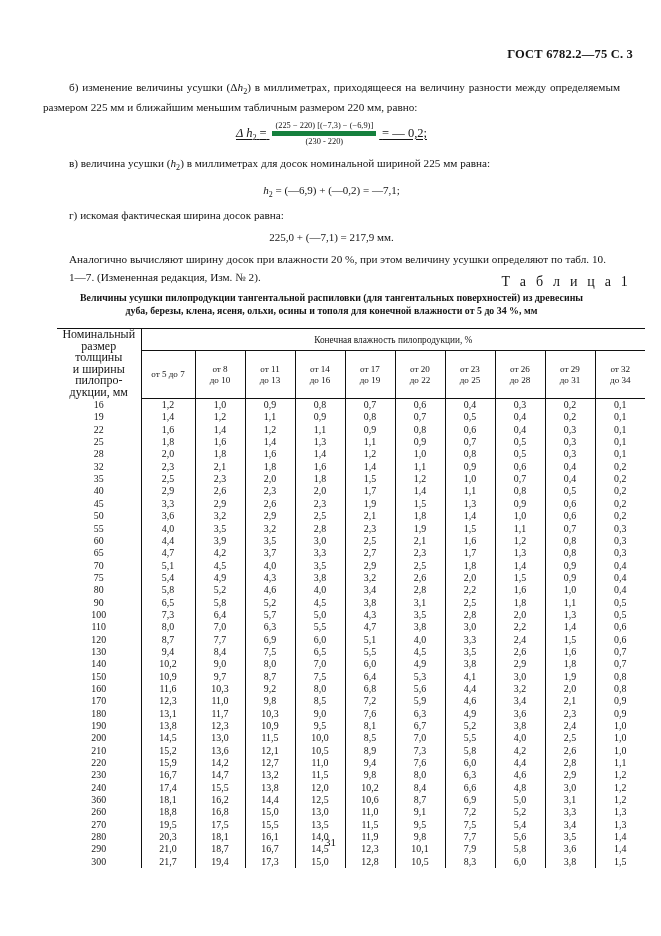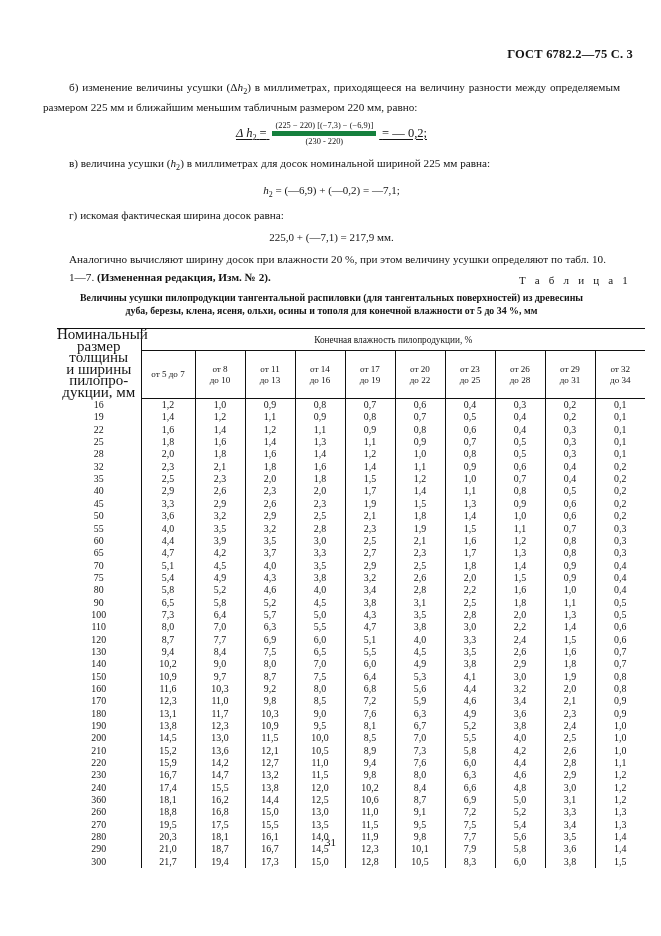--- a/index.html
+++ b/index.html
@@ -43,21 +43,21 @@
   p.para {
     margin: 0 0 3px 0;
     font-size: 11.2px;
     line-height: 14.6px;
     text-align: justify;
     text-indent: 26px;
     hyphens: none;
   }
   p.para.nospace { margin-bottom: 0; }
   .ital { font-style: italic; }
-  .bold { font-weight: bold; margin-top: 20px; }
+  .bold { font-weight: normal; margin-top: 20px; }
   sub { font-size: 0.72em; vertical-align: sub; }
 
   
   .formula {
     text-align: center;
     font-size: 11.5px;
     margin: 7px 0 8px 0;
     line-height: 1.1;
     text-decoration: underline;
   }
@@ -89,21 +89,21 @@
     text-align: center;
     font-size: 11px;
     margin: 8px 0 9px 0;
   }
 
   
   .tbl-num {
     position: absolute;
     top: 274px;
     right: 30px;
-    font-size: 11px;
+    font-size: 14px;
     letter-spacing: 3.2px;
   }
   .tbl-title {
     position: absolute;
     top: 291px;
     left: 43px;
     width: 577px;
     text-align: center;
     font-weight: bold;
     font-size: 9.9px;
@@ -129,21 +129,21 @@
     vertical-align: middle;
     text-align: center;
   }
   .hdr-rule-top { border-top: 1.6px solid #111; }
   .hdr-rule-mid { border-bottom: 1px solid #111; }
   .hdr-rule-bot { border-bottom: 1.9px solid #111; }
   .vline { border-left: 1px solid #111; }
   .vline-thick { border-left: 1.7px solid #111; }
 
   th.stub {
-    font-size: 15px;
+    font-size: 12px;
     line-height: 11.6px;
     padding: 3px 4px 4px 4px;
     text-align: center;
   }
   th.span-head {
     font-size: 9.3px;
     padding: 5px 0 5px 0;
   }
   th.colhead {
     font-size: 9.1px;

